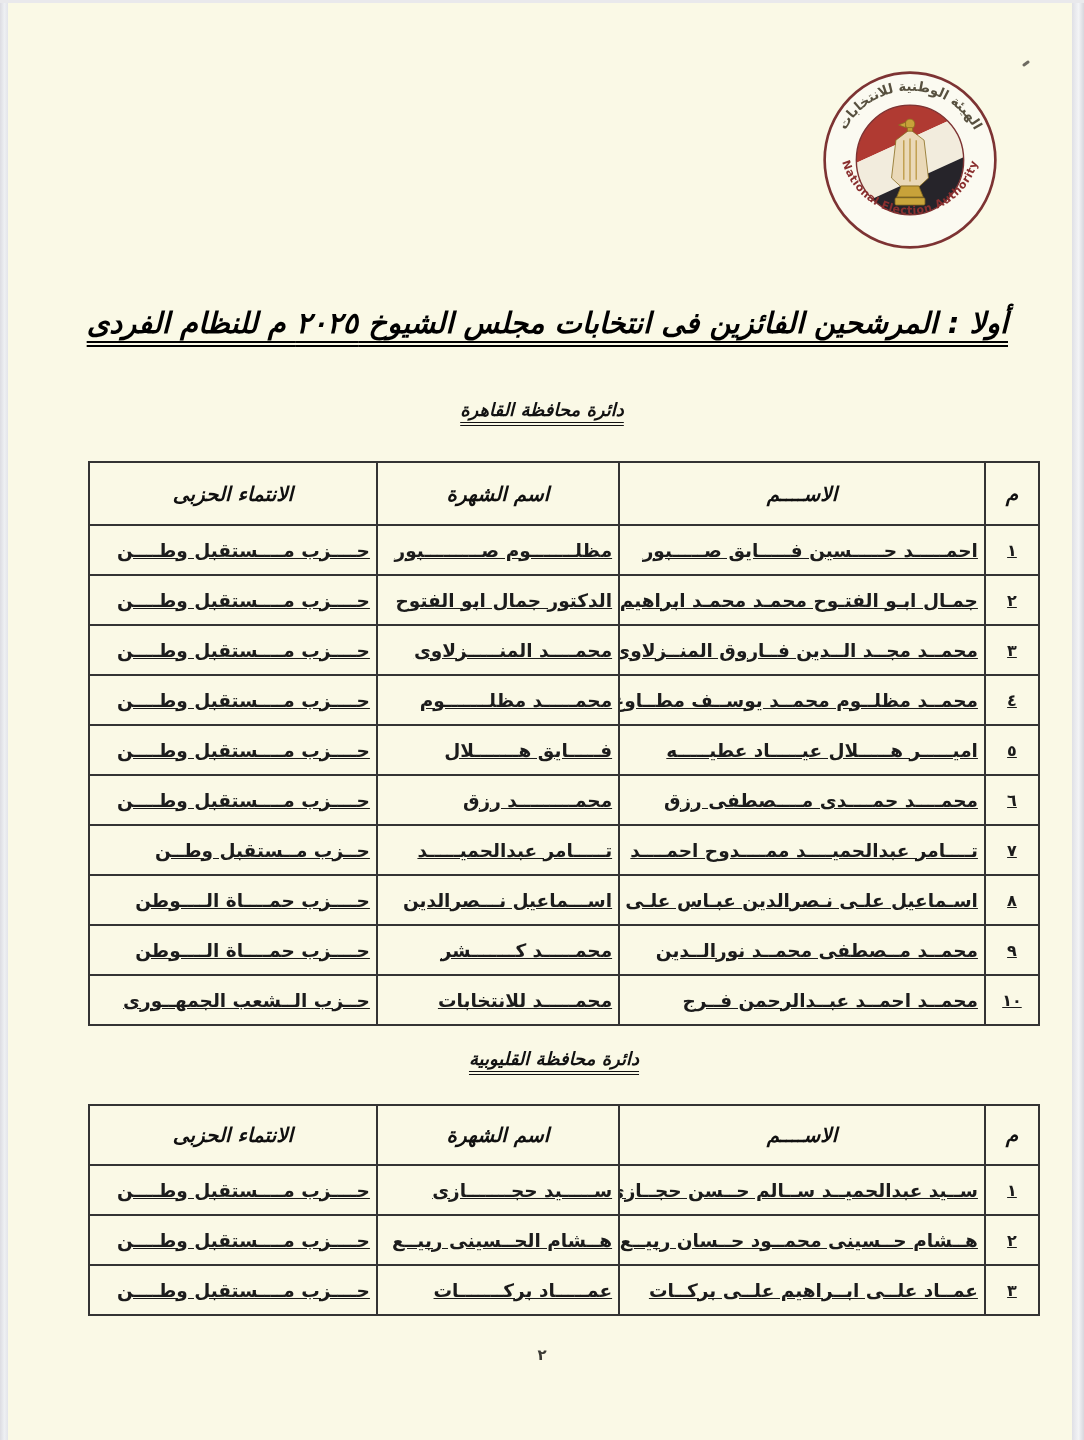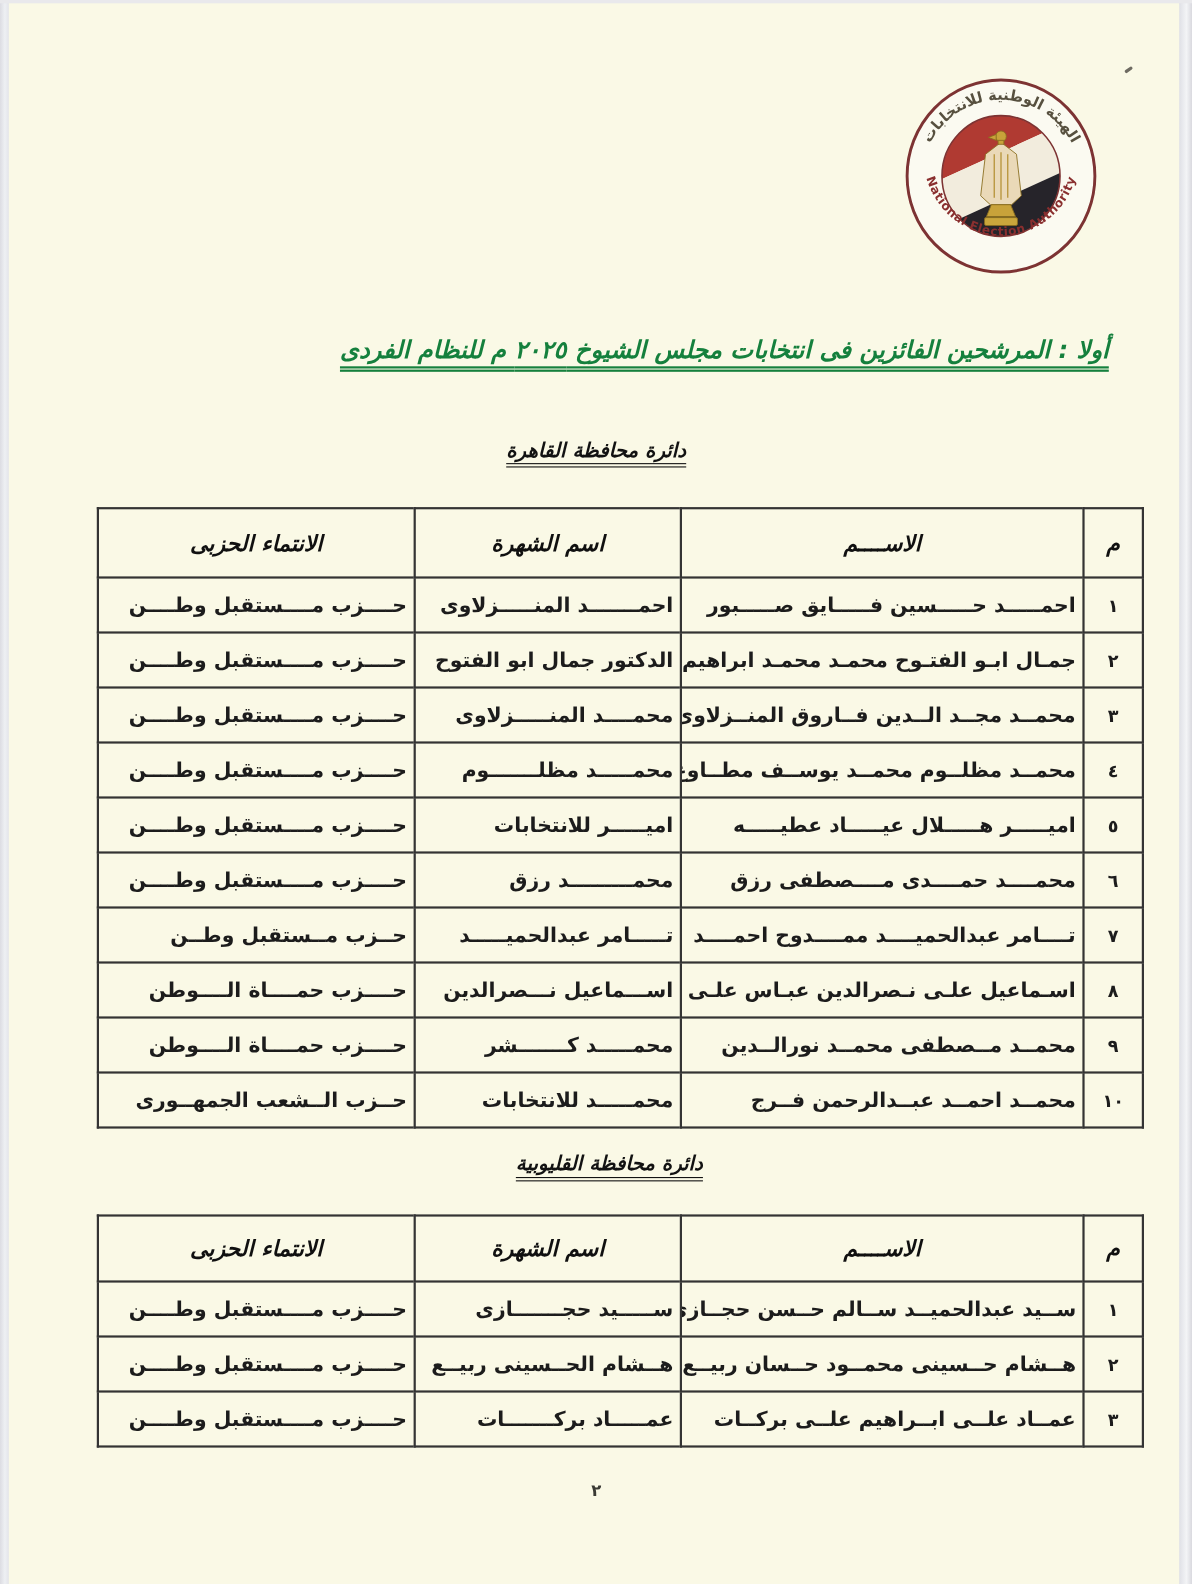--- a/index.html
+++ b/index.html
@@ -16,23 +16,23 @@
   .edge-left  { position:absolute; top:0; left:0;  width:8px;  height:100%; background:linear-gradient(to right,#dcdce2,#eef0f3 55%,#e3e4ea); }
   .edge-right { position:absolute; top:0; right:0; width:12px; height:100%; background:linear-gradient(to left,#d7d7dd,#f3f4f6 45%,#dfe0e6); }
   .edge-top   { position:absolute; top:0; left:0; width:100%; height:3px; background:#e9e9ec; }
   .speck { position:absolute; top:62px; right:54px; width:8px; height:3px; background:#55524a; border-radius:2px; transform:rotate(-35deg); opacity:.85; }
 
   .logo { position:absolute; top:70px; right:86px; width:176px; height:180px; }
   .logo svg { width:100%; height:100%; }
 
   .title {
     position:absolute; top:306px; right:76px;
-    font-size:22px; font-weight:bold; font-style:italic;
+    font-size:29px; font-weight:bold; font-style:italic;
     text-decoration:underline double; text-underline-offset:8px;
-    white-space:nowrap; color:#15803d;
+    white-space:nowrap; color:#000000;
   }
   .section-heading {
     position:absolute; left:0; width:100%; text-align:center;
     font-size:18px; font-weight:bold; font-style:italic;
     text-decoration:underline double; text-underline-offset:6px;
     color:#121212;
   }
   #heading1 { top:399px; }
   #heading2 { top:1048px;margin-left:12px; }
 
@@ -42,21 +42,21 @@
     border:2.5px solid #2f2f2f;
   }
   #table1 { top:461px; }
   #table2 { top:1104px; }
   th, td { border:2px solid #343434; font-weight:bold; }
   #table1 thead tr { height:63px; }
   #table1 tbody tr { height:50px; }
   #table2 thead tr { height:60px; }
   #table2 tbody tr { height:50px; }
   th { font-size:20px; font-style:italic; text-align:center; color:#101010; }
-  td { font-size:18.5px; padding:0 6px 0 2px; text-align:right; white-space:nowrap; overflow:hidden; }
+  td { font-size:18.5px; padding:0 6px 0 2px; text-align:right; white-space:nowrap; overflow:hidden;text-decoration:underline; }
   td.c-serial { text-align:center; font-size:16px; padding:0; }
   .c-serial { width:52px; }
   .c-name { width:352px; }
   .c-known-name { width:233px; }
   .c-party { width:277px;border-radius:26px; }
 
   .page-number {
     position:absolute; top:1346px; left:0; width:100%;
     text-align:center; font-size:15px; font-weight:bold; color:#3a3a34;
   }
@@ -115,21 +115,21 @@
       <th class="c-serial">م</th>
       <th class="c-name">الاســــم</th>
       <th class="c-known-name">اسم الشهرة</th>
       <th class="c-party">الانتماء الحزبى</th>
     </tr>
   </thead>
   <tbody>
       <tr>
         <td class="c-serial">١</td>
         <td class="c-name">احمـــــد حـــــسين فـــــايق صـــــبور</td>
-        <td class="c-known-name">احمـــــــد المنـــــزلاوى</td>
+        <td class="c-known-name">مظلـــــــوم صـــــــــبور</td>
         <td class="c-party">حــــزب مــــستقبل وطــــن</td>
       </tr>
       <tr>
         <td class="c-serial">٢</td>
         <td class="c-name">جمـال ابـو الفتـوح محمـد محمـد ابراهيم</td>
         <td class="c-known-name">الدكتور جمال ابو الفتوح</td>
         <td class="c-party">حــــزب مــــستقبل وطــــن</td>
       </tr>
       <tr>
         <td class="c-serial">٣</td>
@@ -139,21 +139,21 @@
       </tr>
       <tr>
         <td class="c-serial">٤</td>
         <td class="c-name">محمــد مظلــوم محمــد يوســف مطــاوع</td>
         <td class="c-known-name">محمـــــد مظلـــــــوم</td>
         <td class="c-party">حــــزب مــــستقبل وطــــن</td>
       </tr>
       <tr>
         <td class="c-serial">٥</td>
         <td class="c-name">اميـــــر هـــــلال عيـــــاد عطيـــــه</td>
-        <td class="c-known-name">اميـــــر للانتخابات</td>
+        <td class="c-known-name">فـــــايق هـــــــلال</td>
         <td class="c-party">حــــزب مــــستقبل وطــــن</td>
       </tr>
       <tr>
         <td class="c-serial">٦</td>
         <td class="c-name">محمــــد حمــــدى مــــصطفى رزق</td>
         <td class="c-known-name">محمـــــــــد رزق</td>
         <td class="c-party">حــــزب مــــستقبل وطــــن</td>
       </tr>
       <tr>
         <td class="c-serial">٧</td>

